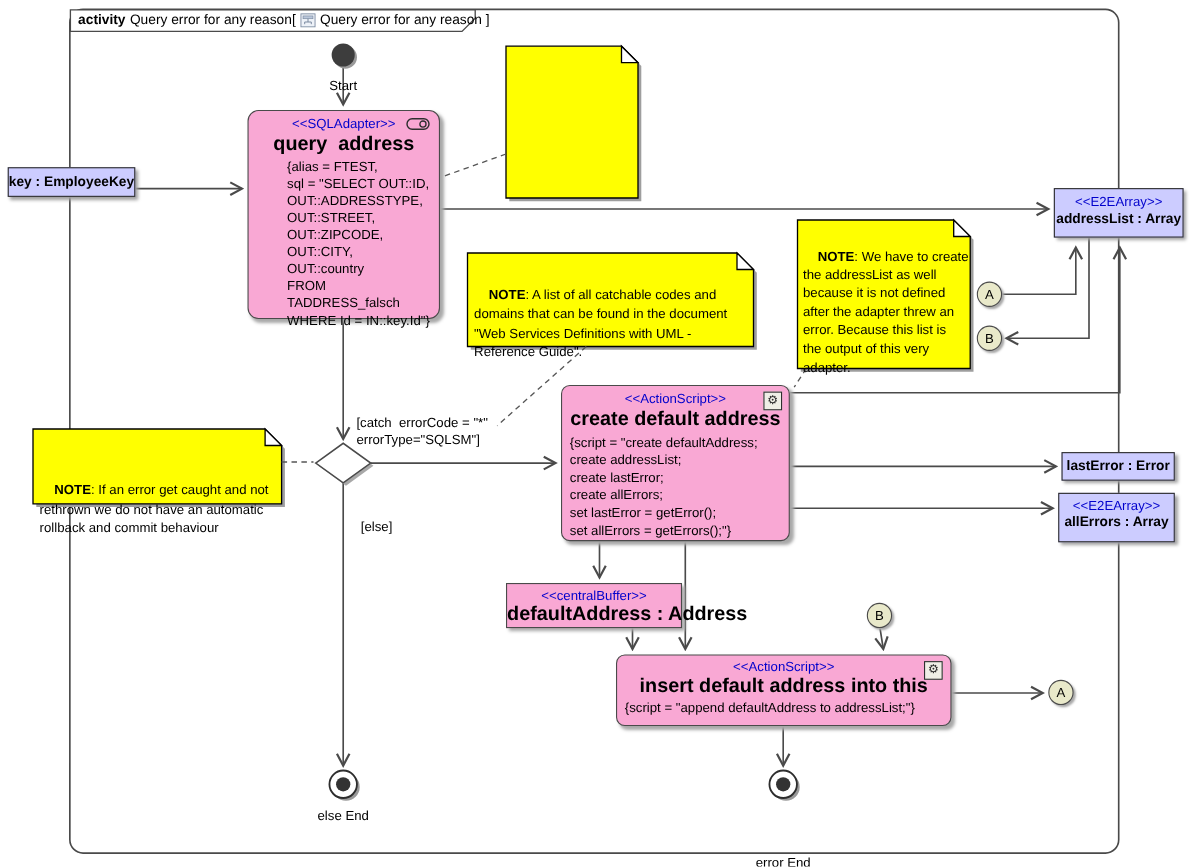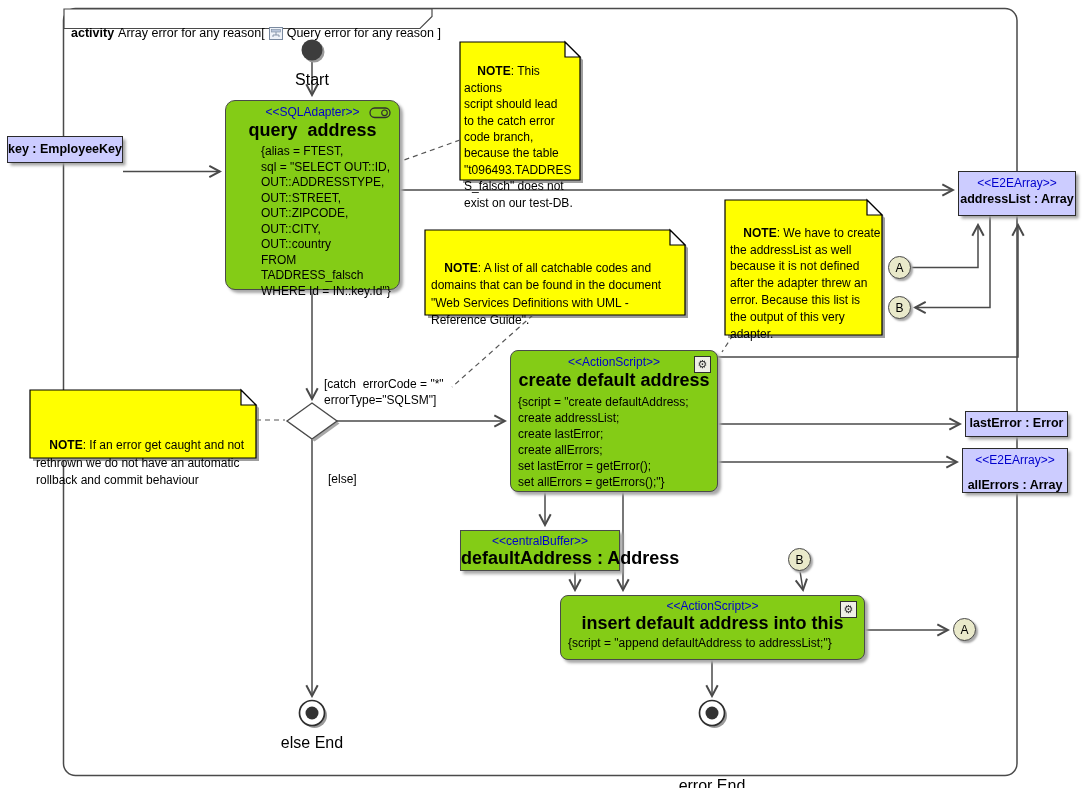--- a/index.html
+++ b/index.html
@@ -1,40 +1,40 @@
 <!DOCTYPE html>
 <html><head>
 <meta charset="utf-8">
 <style>
   html,body { margin:0; padding:0; background:#fff; }
   #canvas { position:relative; width:1084px; height:788px; background:#fff;
             font-family:"Liberation Sans",sans-serif; color:#000; overflow:hidden; }
   #canvas * { box-sizing:border-box; }
   svg.overlay { position:absolute; left:0; top:0; }
   .abs { position:absolute; }
-  .node { position:absolute; background:#84cc16; border:1.5px solid #4a4a4a;
+  .node { position:absolute; background:#f9a8d4; border:1.5px solid #4a4a4a;
           box-shadow:3px 3px 3px #a8a8a8; }
   .rounded { border-radius:10px; }
   .stereo { color:#0000CC; text-align:center; font-size:12px; white-space:pre; }
   .ntitle { font-weight:bold; text-align:center; font-size:18px; white-space:pre; }
   .nbody { font-size:12px; white-space:pre-wrap; padding:1px 7px; line-height:15.5px; }
   .param { position:absolute; background:#CCCCFF; border:1.3px solid #2b2b2b;
            box-shadow:2.5px 2.5px 3px #a0a0a0; text-align:center; }
   .param .plabel { font-weight:bold; font-size:12.5px; white-space:pre; }
   .note-text { position:absolute; font-size:12px; white-space:pre-wrap; }
   .note-text b { font-weight:bold; }
   .conn { position:absolute; width:23px; height:23px; border-radius:50%;
           background:#E9E9CA; border:1.5px solid #4a4a4a; box-shadow:2px 2px 2px #a8a8a8;
           display:flex; align-items:center; justify-content:center; font-size:12px; }
-  .label { position:absolute; font-size:16px; }
+  .label { position:absolute; font-size:12px; }
   .gear { position:absolute; width:17px; height:17px; border:1.6px solid #2f2f2f;
           background:#efefe6; display:flex; align-items:center; justify-content:center;
           font-size:11px; line-height:11px; color:#2f2f2f; }
   .frame-title { position:absolute; left:71px; top:11px; display:flex; align-items:center;
-                 gap:4px; font-size:12.5px; white-space:pre;margin-top:15px; }
+                 gap:4px; font-size:12.5px; white-space:pre; }
   .guard { position:absolute; font-size:12px; white-space:pre; line-height:15.5px; }
 </style>
 </head>
 <body>
 
 <div id="canvas">
 
   <svg class="overlay" width="1084" height="788">
     <defs>
       <marker id="arr" viewBox="0 0 10 10" refX="8.5" refY="5" markerWidth="9.5" markerHeight="9.5" orient="auto-start-reverse">
@@ -112,21 +112,21 @@
     </g>
     <g>
       <circle cx="714.5" cy="715.5" r="12.5" fill="#9a9a9a"></circle>
       <circle cx="712" cy="713" r="12.5" fill="#ffffff" stroke="#2e2e2e" stroke-width="1.7"></circle>
       <circle cx="712" cy="713" r="6.5" fill="#333333"></circle>
     </g>
   </svg>
 
   <div class="frame-title">
     <b>activity</b>
-    <span>Array error for any reason[</span>
+    <span>Query error for any reason[</span>
     <svg width="14" height="13">
       <rect x="0.5" y="0.5" width="13" height="12" fill="#eef2f8" stroke="#7a8aa0"></rect>
       <rect x="2.5" y="2.5" width="9" height="2.5" fill="#b9c6da" stroke="#7a8aa0" stroke-width="0.6"></rect>
       <path d="M7,5 V8 M4,8 H10 M4,8 V10 M10,8 V10" stroke="#7a8aa0" fill="none" stroke-width="0.9"></path>
     </svg>
     <span>Query error for any reason ]</span>
   </div>
 
   <div class="label" style="left:287px;top:71px;width:50px;text-align:center;">Start</div>
 
@@ -141,36 +141,36 @@
 sql = "SELECT OUT::ID,
 OUT::ADDRESSTYPE,
 OUT::STREET,
 OUT::ZIPCODE,
 OUT::CITY,
 OUT::country
 FROM TADDRESS_falsch
 WHERE Id = IN::key.Id"}</div>
   </div>
 
-  <div class="param" style="left:7px;top:136px;width:116px;height:27px;">
+  <div class="param" style="left:7px;top:152px;width:116px;height:27px;">
     <div class="plabel" style="line-height:24px;">key : EmployeeKey</div>
   </div>
 
   <div class="param" style="left:958px;top:171px;width:118px;height:45px;padding-top:4px;">
     <div class="stereo">&lt;&lt;E2EArray&gt;&gt;</div>
     <div class="plabel" style="margin-top:2px;">addressList : Array</div>
   </div>
 
   <div class="param" style="left:965px;top:411px;width:103px;height:26px;">
     <div class="plabel" style="line-height:23px;">lastError : Error</div>
   </div>
 
   <div class="param" style="left:962px;top:448px;width:106px;height:45px;padding-top:4px;">
     <div class="stereo">&lt;&lt;E2EArray&gt;&gt;</div>
-    <div class="plabel" style="margin-top:11px;">allErrors : Array</div>
+    <div class="plabel" style="margin-top:0;">allErrors : Array</div>
   </div>
 
   <div class="node rounded" style="left:510px;top:350px;width:208px;height:142px;border-radius:8px;">
     <div class="stereo" style="margin-top:4px;">&lt;&lt;ActionScript&gt;&gt;</div>
     <div class="gear" style="right:6px;top:5px;">⚙</div>
     <div class="ntitle" style="margin-top:1px;">create default address</div>
     <div class="nbody" style="margin-top:2px;line-height:16px;">{script = "create defaultAddress;
 create addressList;
 create lastError;
 create allErrors;
@@ -187,30 +187,20 @@
     <div class="stereo" style="margin-top:3px;">&lt;&lt;ActionScript&gt;&gt;</div>
     <div class="gear" style="right:7px;top:5px;">⚙</div>
     <div class="ntitle">insert default address into this</div>
     <div class="nbody" style="line-height:17px;">{script = "append defaultAddress to addressList;"}</div>
   </div>
 
   <div class="guard" style="left:324px;top:377px;">[catch  errorCode = "*"
 errorType="SQLSM"]</div>
   <div class="guard" style="left:328px;top:472px;">[else]</div>
 
-  <div class="note-text" style="left:464px;top:47px;width:114px;line-height:16.4px;">
-    <b>NOTE</b><span>: This actions
-script should lead
-to the catch error
-code branch,
-because the table
-"t096493.TADDRES
-S_falsch" does not
-exist on our test-DB.</span>
-  </div>
   <div class="note-text" style="left:431px;top:242px;width:252px;line-height:17.5px;">
     <b>NOTE</b><span>: A list of all catchable codes and
 domains that can be found in the document
 "Web Services Definitions with UML -
 Reference Guide".</span>
   </div>
   <div class="note-text" style="left:730px;top:208px;width:151px;line-height:16.8px;">
     <b>NOTE</b><span>: We have to create
 the addressList as well
 because it is not defined

